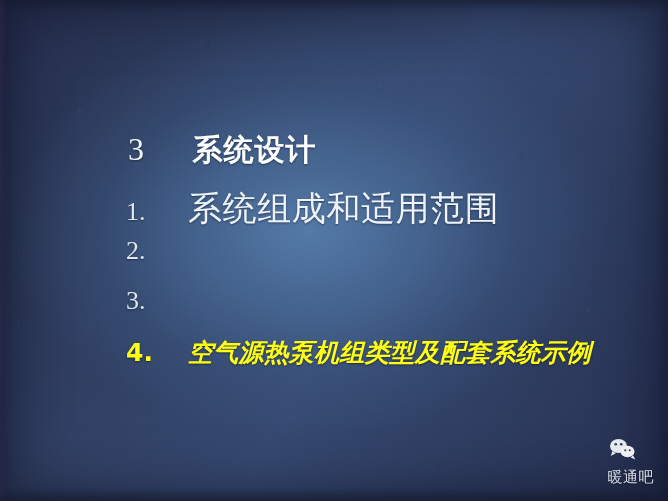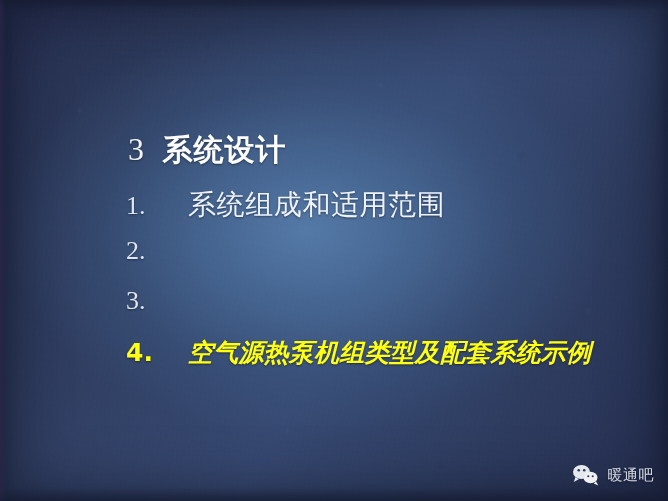--- a/index.html
+++ b/index.html
@@ -93,21 +93,21 @@
     white-space: nowrap;
   }
   .heading-number {
     font-family: "Liberation Serif", "DejaVu Serif", serif;
     font-size: 32px;
     color: #f2f4f8;
     letter-spacing: 0.5px;
     text-shadow: 0 1px 2px rgba(12,18,34,0.55);
   }
   .heading-text {
-    margin-left: 18px;
+    margin-left: 48px;
     font-family: "DejaVu Sans", "Liberation Sans", sans-serif;
     font-size: 30px;
     font-weight: bold;
     color: #fdfefe;
     letter-spacing: 1px;
     text-shadow: 0 1px 2px rgba(12,18,34,0.55);
   }
 
   
   .outline {
@@ -125,21 +125,21 @@
   .item-number {
     font-family: "Liberation Serif", "DejaVu Serif", serif;
     font-size: 26px;
     color: #dfe6ef;
     width: 62px;
     flex: 0 0 62px;
     text-shadow: 0 1px 2px rgba(12,18,34,0.5);
   }
   .item-text {
     font-family: Liberation Sans, sans-serif;
-    font-size: 28px;
+    font-size: 34px;
     color: #eef3f9;
     letter-spacing: 0.6px;
     text-shadow: 0 1px 2px rgba(12,18,34,0.5);
   }
   
   .outline-item.is-active .item-number {
     font-family: "DejaVu Sans", "Liberation Sans", sans-serif;
     font-size: 25px;
     font-weight: bold;
     color: #ffff14;
@@ -154,23 +154,23 @@
     text-shadow: 0 1px 2px rgba(20,22,10,0.6);
     font-style: italic;
   }
 
   
   #watermark {
     position: absolute;
     right: 14px;
     bottom: 14px;
     display: flex;
-    align-items: center;
     gap: 7px;
     opacity: 0.93;
+    flex-direction: column;
   }
   #watermark .wm-logo {
     width: 30px;
     height: 24px;
     display: block;
   }
   #watermark .wm-text {
     font-family: "DejaVu Sans", "Liberation Sans", sans-serif;
     font-size: 15px;
     color: #e3e8ef;

